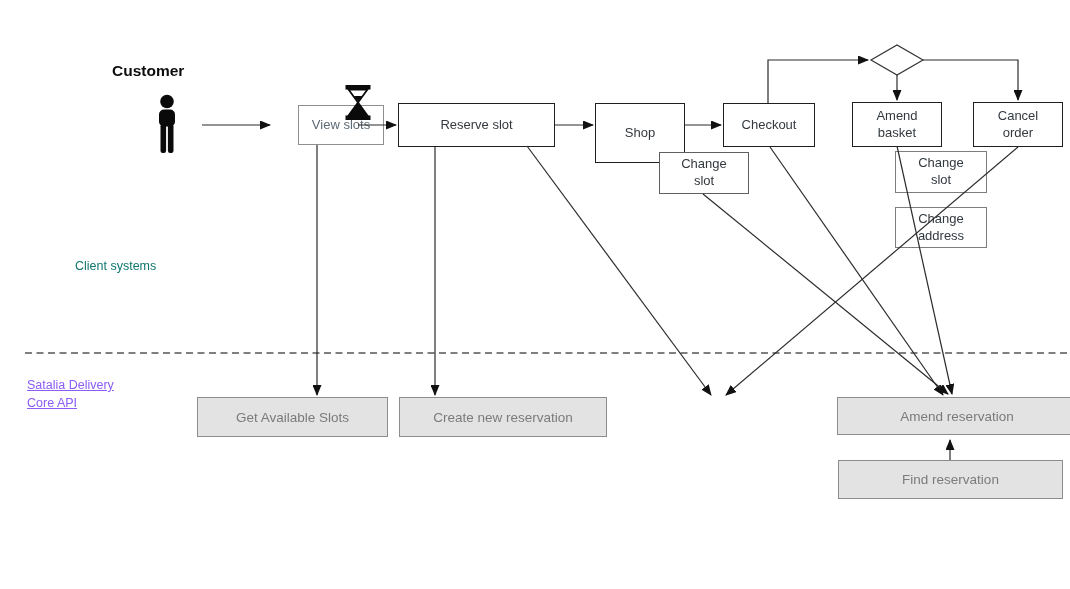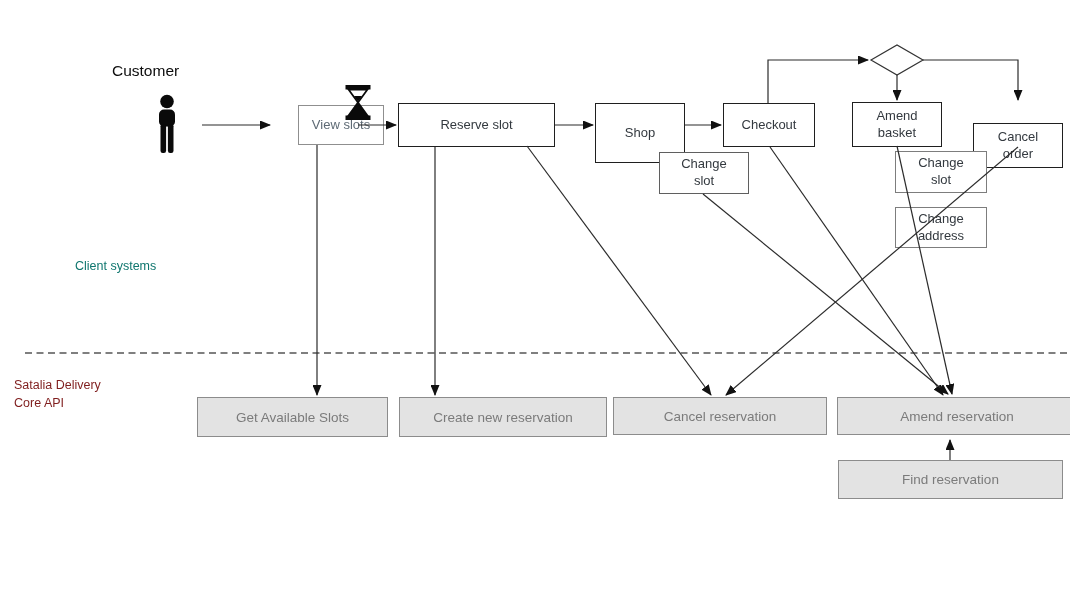--- a/index.html
+++ b/index.html
@@ -17,34 +17,34 @@
     display:flex;align-items:center;justify-content:center;text-align:center;
     font-size:13.5px;color:#7b7b7b;z-index:2;
   }
   .lbl{position:absolute;color:#2e2e2e;z-index:2;}
 
   #n-view-slots{left:272px;top:105px;width:86px;height:40px;border-color:#8f8f8f;color:#5e6a75;margin-left:26px;}
   #n-reserve-slot{left:398px;top:103px;width:157px;height:44px;}
   #n-shop{left:595px;top:103px;width:90px;height:60px;}
   #n-checkout{left:723px;top:103px;width:92px;height:44px;}
   #n-amend-basket{left:852px;top:102px;width:90px;height:45px;}
-  #n-cancel-order{left:973px;top:102px;width:90px;height:45px;margin-top:21px;}
+  #n-cancel-order{left:973px;top:102px;width:90px;height:45px;}
   #n-change-slot-1{left:659px;top:152px;width:90px;height:42px;border-color:#5f5f5f;}
   #n-change-slot-2{left:895px;top:151px;width:92px;height:42px;border-color:#7d7d7d;}
   #n-change-address{left:895px;top:207px;width:92px;height:41px;border-color:#7d7d7d;}
 
   #a-get{left:197px;top:397px;width:191px;height:40px;}
   #a-create{left:399px;top:397px;width:208px;height:40px;}
   #a-cancel{left:613px;top:397px;width:214px;height:38px;}
   #a-amend{left:837px;top:397px;width:240px;height:38px;}
   #a-find{left:838px;top:460px;width:225px;height:39px;text-align:right;}
 
-  #l-customer{left:112px;top:62px;font-size:15.5px;color:#0d0d0d;}
+  #l-customer{left:112px;top:62px;font-size:15.5px;color:#0d0d0d;font-weight:bold;}
   #l-client{left:27px;top:259px;font-size:12.5px;color:#0f766e;margin-left:48px;}
-  #l-api{left:14px;top:376px;font-size:12.5px;color:#7f1d1d;white-space:pre-line;line-height:1.45;}
+  #l-api{left:27px;top:376px;font-size:12.5px;color:#8b5cf6;white-space:pre-line;line-height:1.45;text-decoration:underline;}
 
   .icon{position:absolute;z-index:3;}
   #person{left:150px;top:94px;width:34px;height:60px;}
   #hourglass{left:344px;top:85px;width:28px;height:35px;}
 
   #wires{position:absolute;left:0;top:0;width:1070px;height:589px;z-index:4;pointer-events:none;}
   #wires path.edge{fill:none;stroke:#2b2b2b;stroke-width:1.2;}
 </style>
 </head>
 <body>
@@ -86,21 +86,20 @@
 slot</div>
   <div class="node" id="n-change-address">Change
 address</div>
 
   <div class="lbl" id="l-client">Client systems</div>
   <div class="lbl" id="l-api">Satalia Delivery
 Core API</div>
 
   <div class="api-box" id="a-create">Create new reservation</div>
   <div class="api-box" id="a-get">Get Available Slots</div>
-  <div class="api-box" id="a-cancel">Cancel reservation</div>
   <div class="api-box" id="a-amend">Amend reservation</div>
   <div class="api-box" id="a-find">Find reservation</div>
 
   <svg id="wires">
     <defs>
       <marker id="ah" markerUnits="userSpaceOnUse" markerWidth="11" markerHeight="9" refX="10" refY="4.5" orient="auto">
         <path d="M0 0 L11 4.5 L0 9 Z" fill="#111"></path>
       </marker>
     </defs>
 

